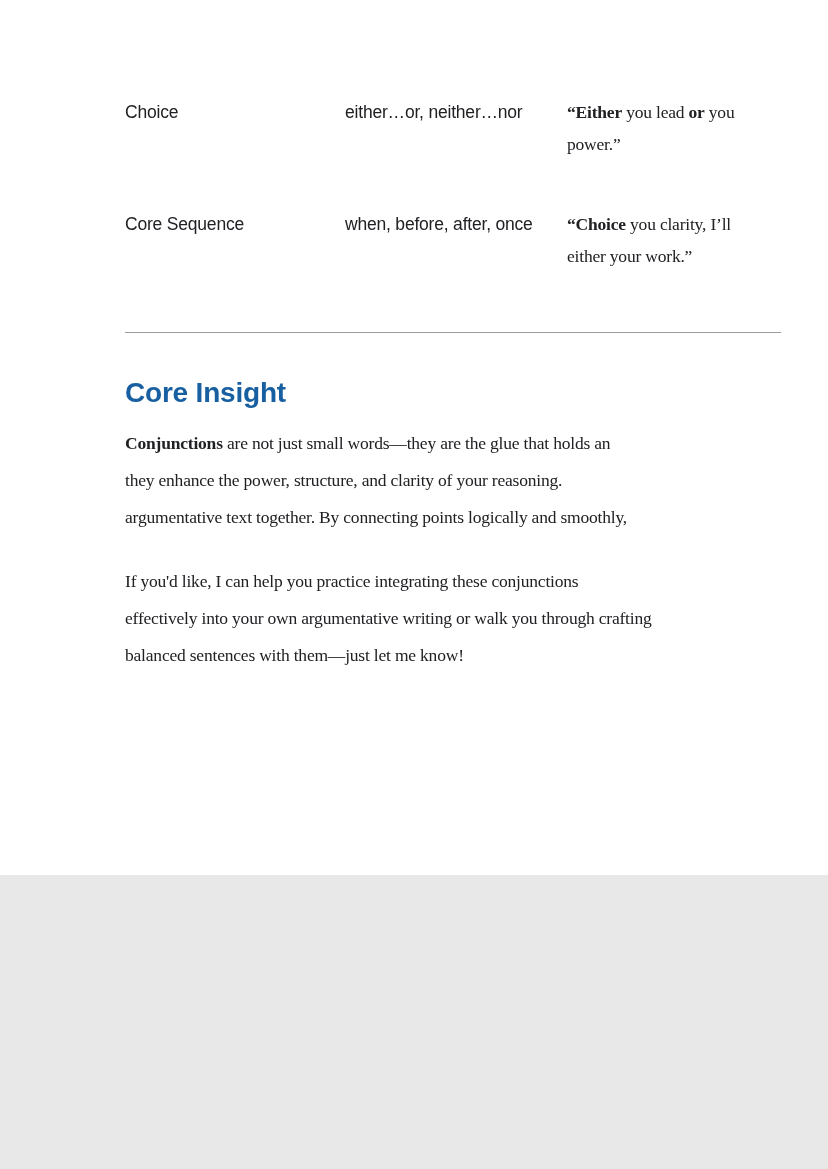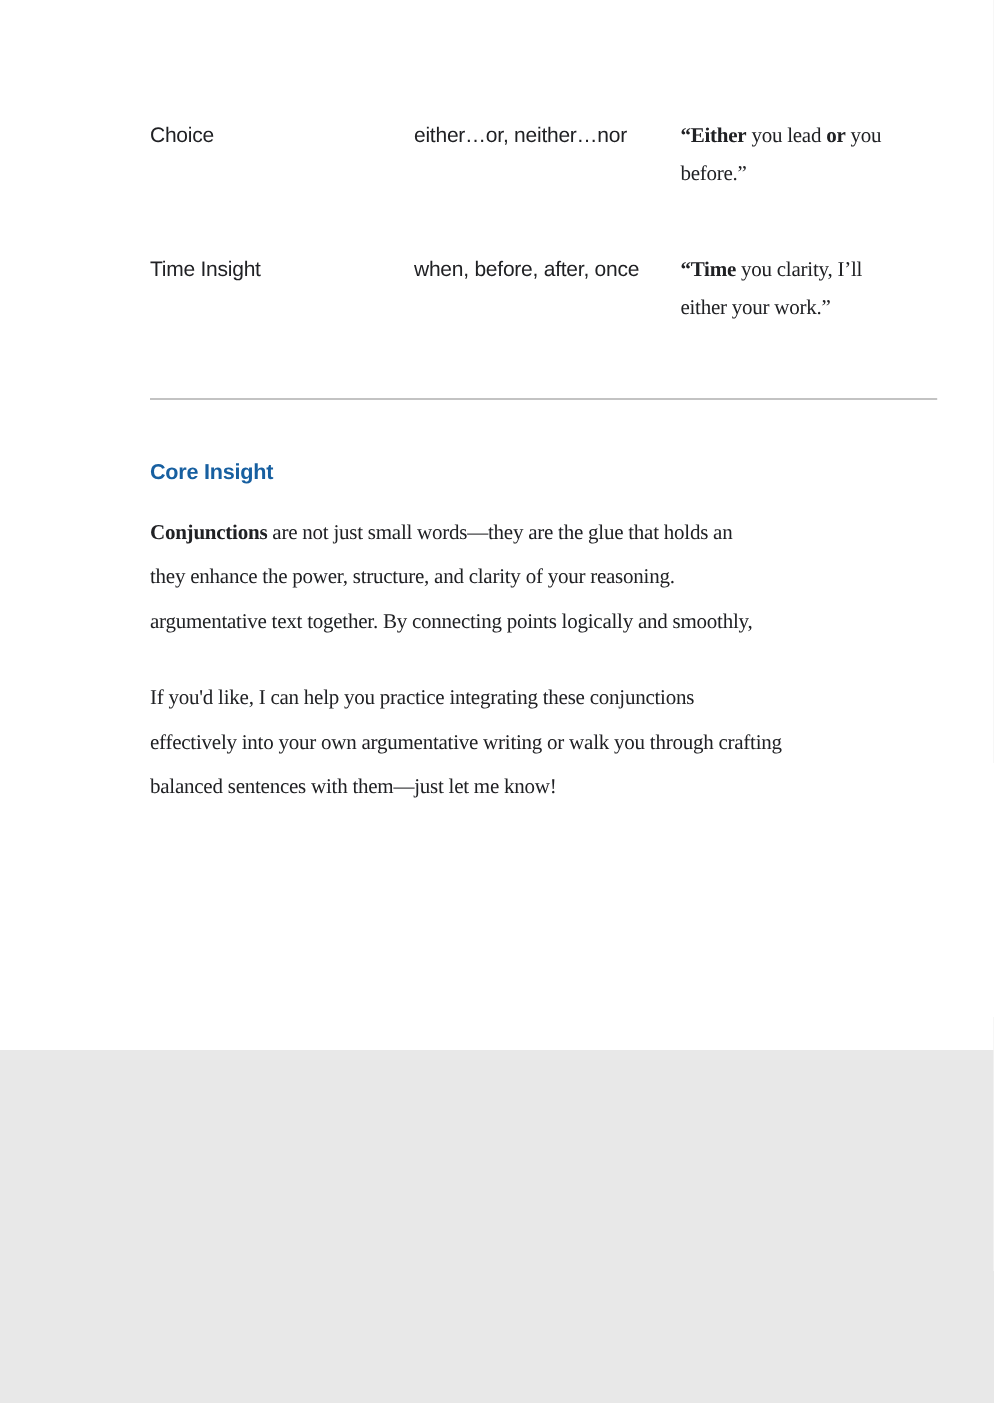--- a/index.html
+++ b/index.html
@@ -31,21 +31,21 @@
   b { font-weight: 700; }
 
   hr.divider {
     border: none;
     border-top: 1px solid #9c9c9c;
     margin: 60px 0 0 0;
   }
 
   h2.insight {
     margin: 46px 0 0 0;
-    font-size: 18px;
+    font-size: 28px;
     line-height: 28px;
     font-weight: 700;
     color: #175fa0;
     letter-spacing: -0.2px;
   }
 
   p.body-par {
     margin: 0;
     font-size: 17.5px;
     line-height: 37px;
@@ -70,29 +70,29 @@
 <div class="page">
   <div class="content">
 
     <div>
 
       <div class="trow">
         <div class="cell">Choice</div>
         <div class="cell">either…or, neither…nor</div>
         <div class="cell">
           <span class="line"><b>“Either</b><span> you lead </span><b>or</b><span> you</span></span>
-          <span class="line">before.”</span>
+          <span class="line">power.”</span>
         </div>
       </div>
 
       <div class="trow">
-        <div class="cell">Time Insight</div>
+        <div class="cell">Core Sequence</div>
         <div class="cell">when, before, after, once</div>
         <div class="cell">
-          <span class="line"><b>“Time</b><span> you clarity, I’ll</span></span>
+          <span class="line"><b>“Choice</b><span> you clarity, I’ll</span></span>
           <span class="line">either your work.”</span>
         </div>
       </div>
 
     </div>
 
     <hr class="divider">
 
     <h2 class="insight">Core Insight</h2>
 

